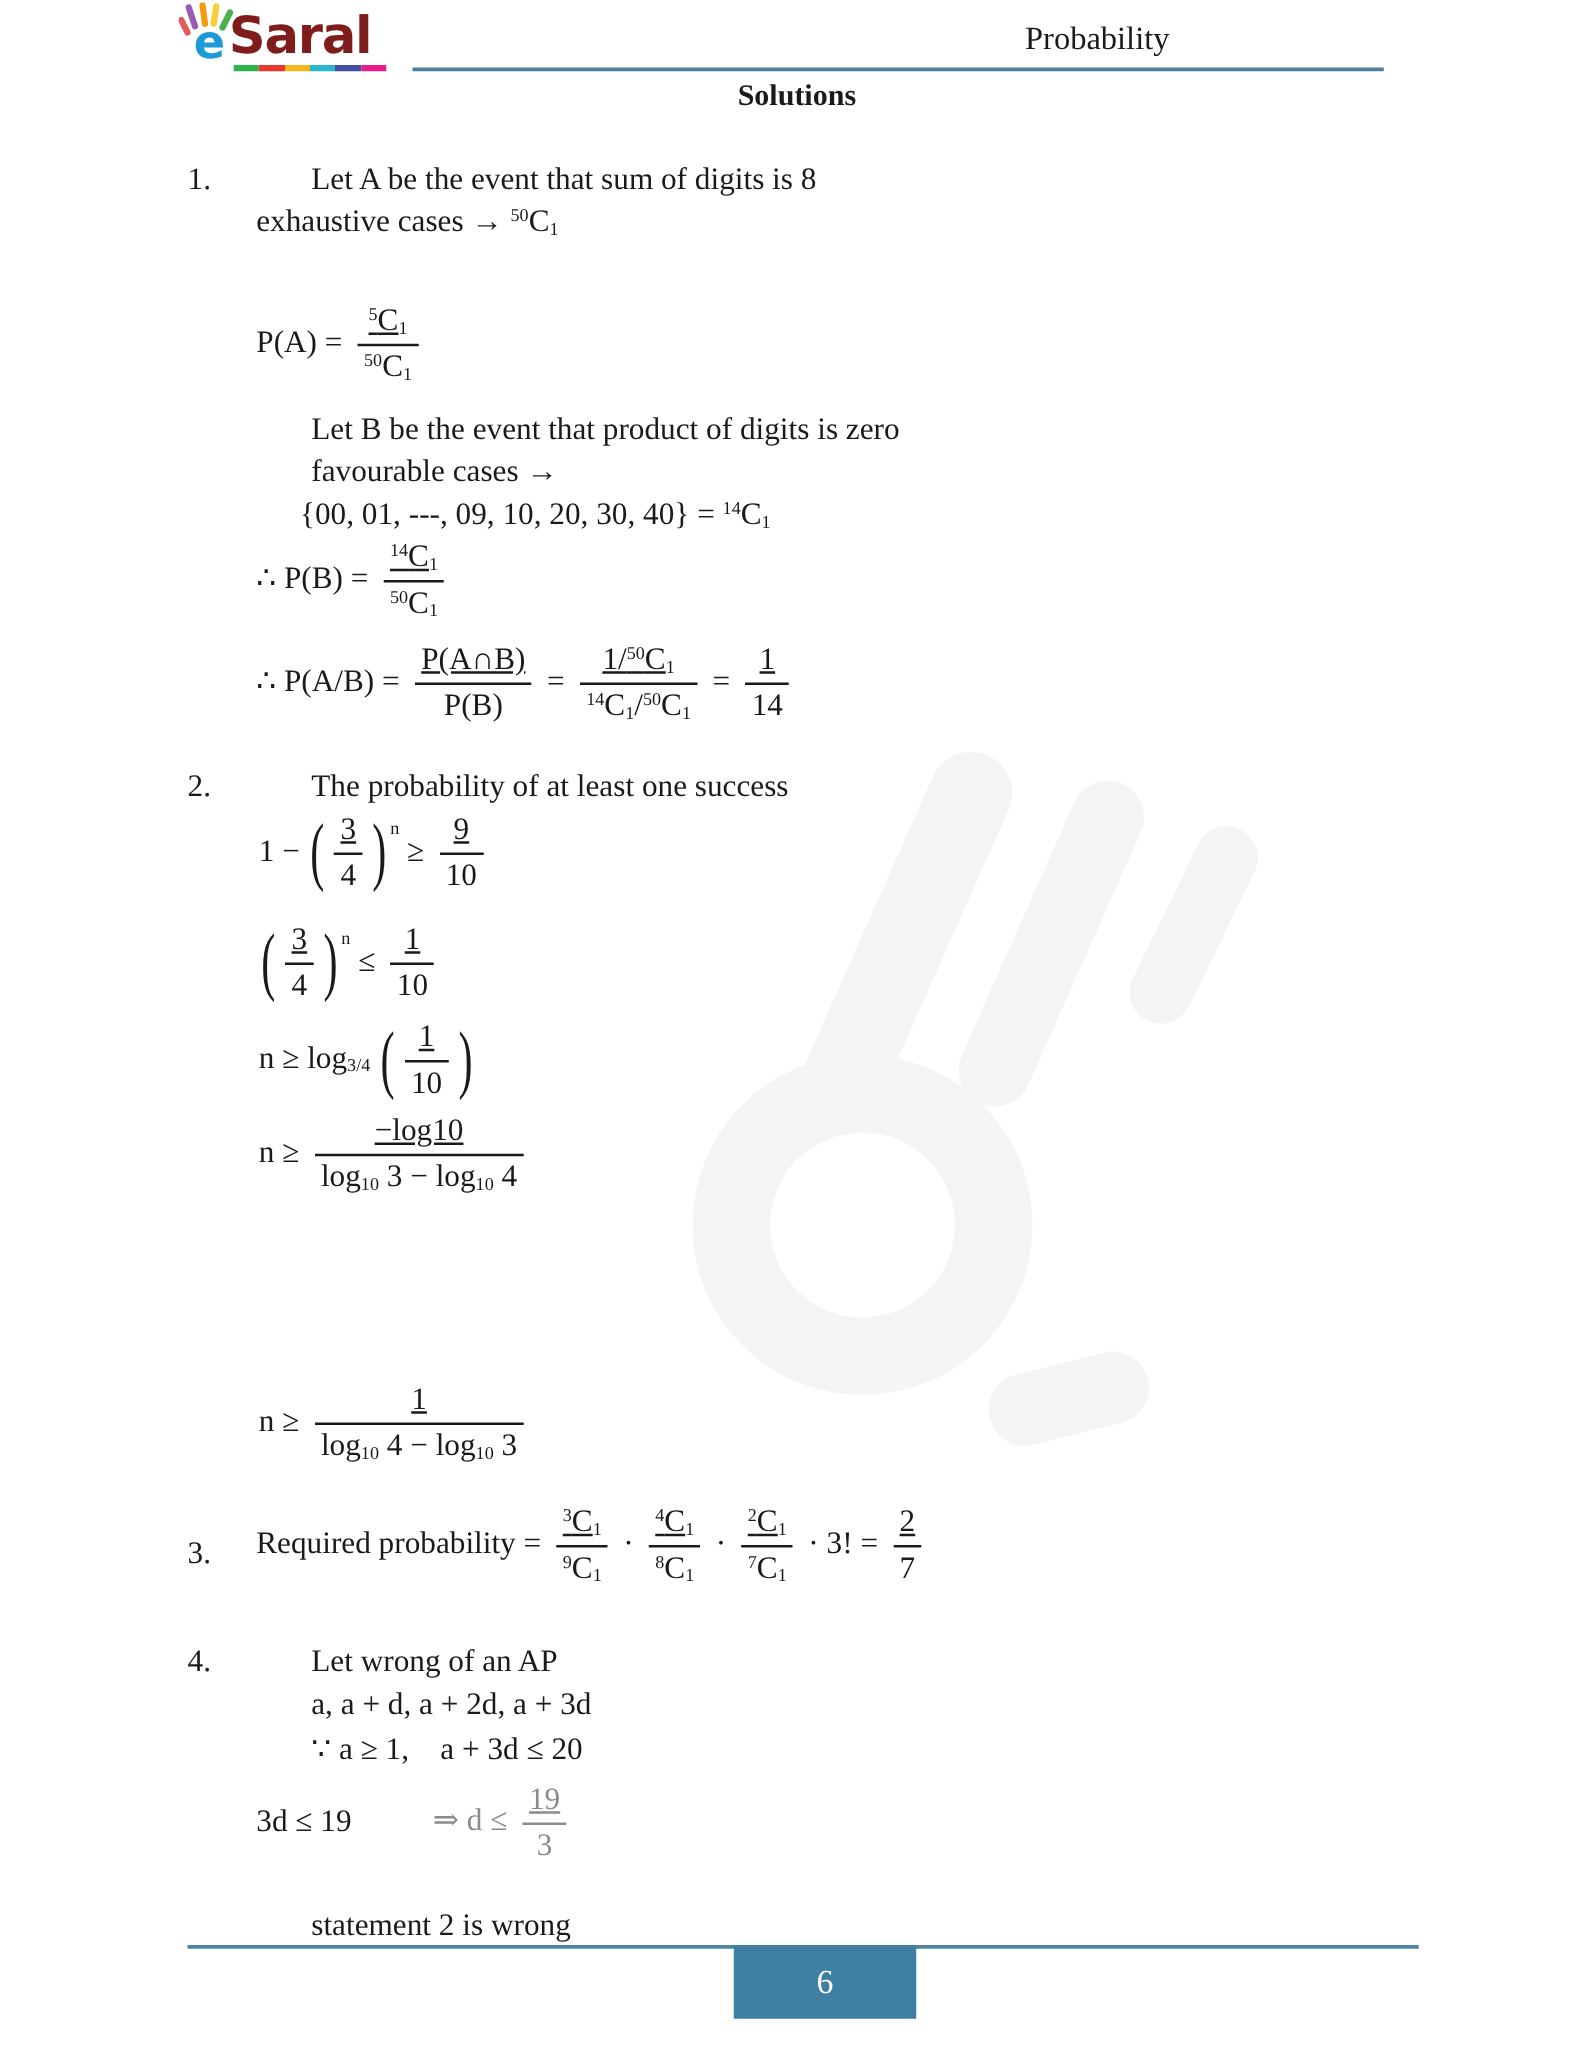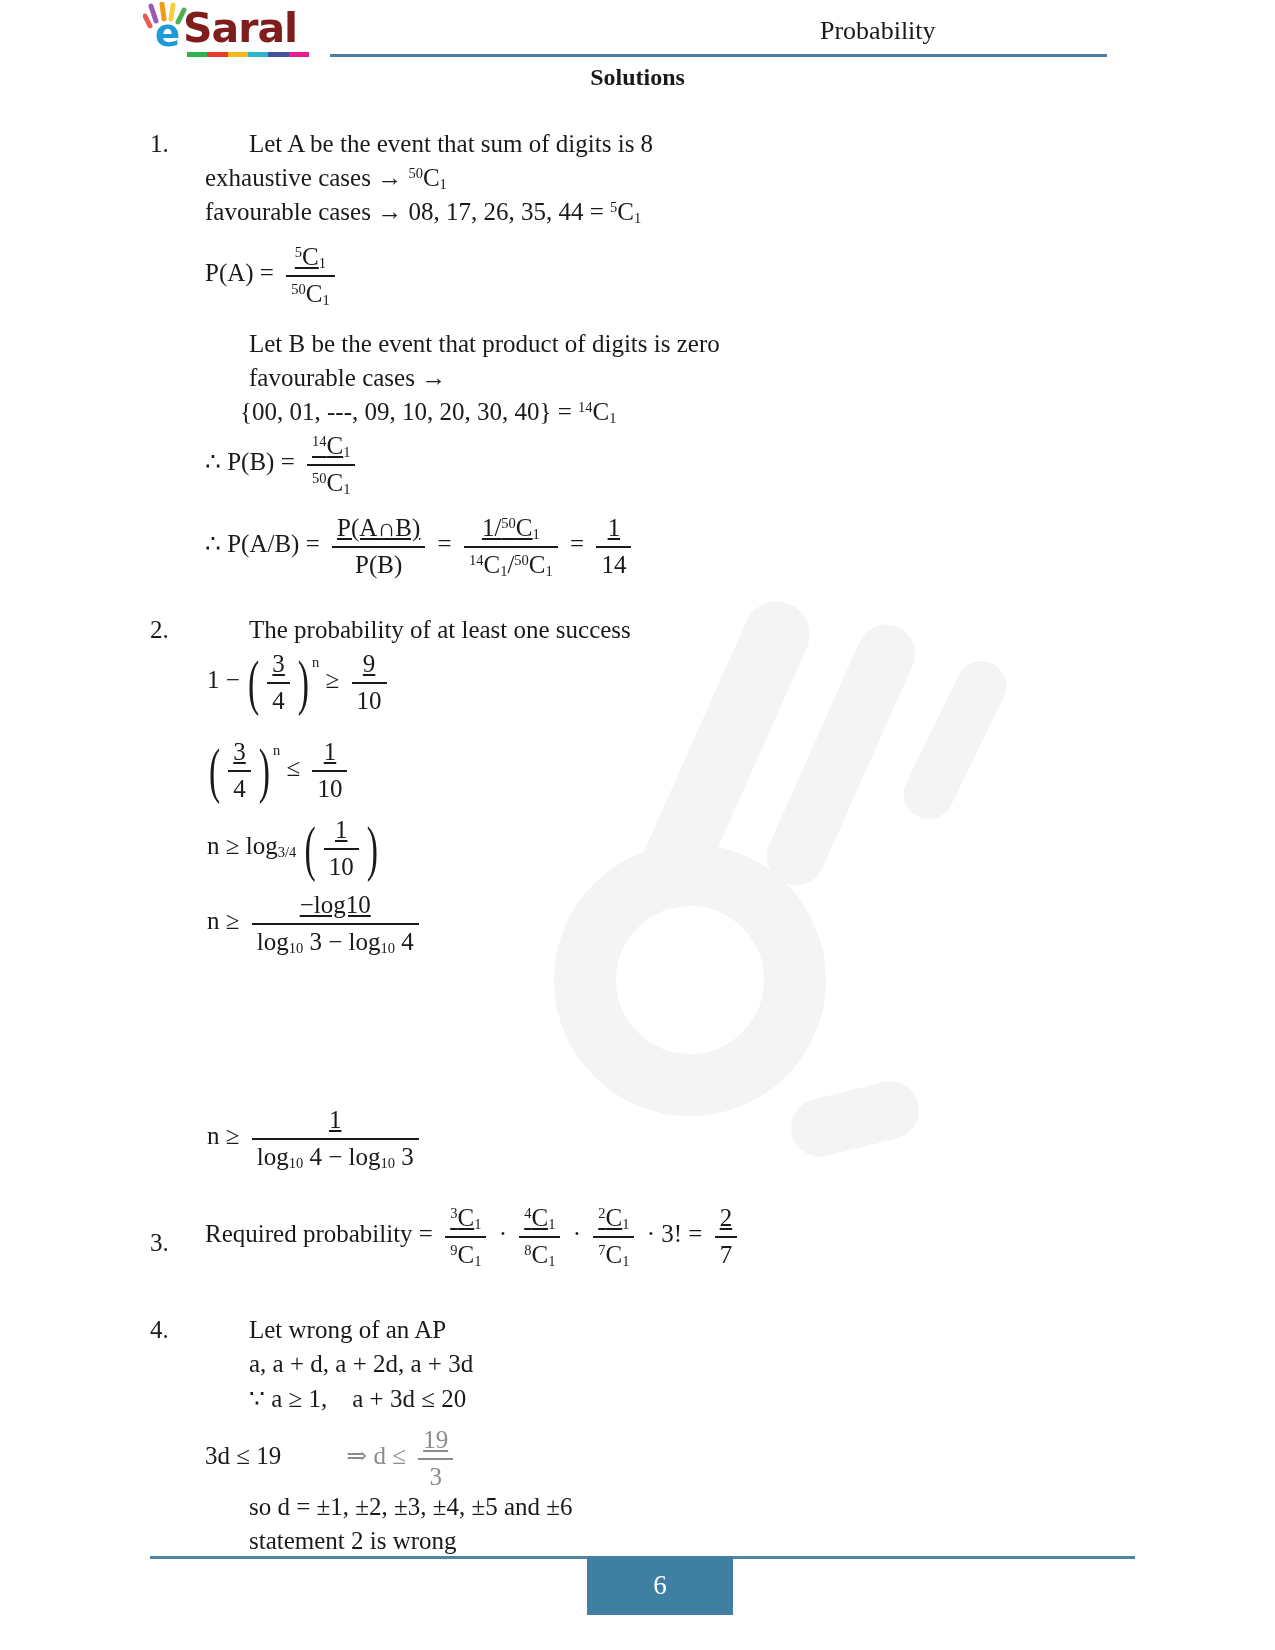--- a/index.html
+++ b/index.html
@@ -82,21 +82,20 @@
     </div>
   </div>
   <div class="chapter">Probability</div>
   <div class="header-line"></div>
 
   <div class="doc-title">Solutions</div>
 
   <div class="qnum" style="top:130px">1.</div>
   <div class="txt" style="left:205px;top:130px">Let A be the event that sum of digits is 8</div>
   <div class="math" style="left:205px;top:164px">exhaustive cases → <sup>50</sup>C<sub>1</sub></div>
-  <div class="math" style="left:205px;top:198px">favourable cases → 08, 17, 26, 35, 44 = <sup>5</sup>C<sub>1</sub></div>
   <div class="math" style="left:205px;top:243px">P(A) = <span class="frac"><span class="fn"><sup>5</sup>C<sub>1</sub></span><span class="fd"><sup>50</sup>C<sub>1</sub></span></span></div>
   <div class="txt" style="left:205px;top:330px">Let B be the event that product of digits is zero</div>
   <div class="txt" style="left:205px;top:364px">favourable cases →</div>
   <div class="math" style="left:240px;top:398px">{00, 01, ---, 09, 10, 20, 30, 40} = <sup>14</sup>C<sub>1</sub></div>
   <div class="math" style="left:205px;top:432px">∴  P(B) = <span class="frac"><span class="fn"><sup>14</sup>C<sub>1</sub></span><span class="fd"><sup>50</sup>C<sub>1</sub></span></span></div>
   <div class="math" style="left:205px;top:514px">∴  P(A/B) = <span class="frac"><span class="fn">P(A∩B)</span><span class="fd">P(B)</span></span> = <span class="frac"><span class="fn">1/<sup>50</sup>C<sub>1</sub></span><span class="fd"><sup>14</sup>C<sub>1</sub>/<sup>50</sup>C<sub>1</sub></span></span> = <span class="frac"><span class="fn">1</span><span class="fd">14</span></span></div>
 
   <div class="qnum" style="top:616px">2.</div>
   <div class="txt" style="left:205px;top:616px">The probability of at least one success</div>
   <div class="math" style="left:207px;top:650px">1 − <span class="bp">(</span><span class="pin"><span class="frac"><span class="fn">3</span><span class="fd">4</span></span></span><span class="bp">)</span><sup class="pexp">n</sup> ≥ <span class="frac"><span class="fn">9</span><span class="fd">10</span></span></div>
@@ -106,19 +105,18 @@
   <div class="math" style="left:207px;top:1106px">n ≥ <span class="frac"><span class="fn">1</span><span class="fd">log<sub>10</sub> 4 − log<sub>10</sub> 3</span></span></div>
 
   <div class="qnum" style="top:1229px">3.</div>
   <div class="math" style="left:205px;top:1204px">Required probability = <span class="frac"><span class="fn"><sup>3</sup>C<sub>1</sub></span><span class="fd"><sup>9</sup>C<sub>1</sub></span></span> · <span class="frac"><span class="fn"><sup>4</sup>C<sub>1</sub></span><span class="fd"><sup>8</sup>C<sub>1</sub></span></span> · <span class="frac"><span class="fn"><sup>2</sup>C<sub>1</sub></span><span class="fd"><sup>7</sup>C<sub>1</sub></span></span> · 3! = <span class="frac"><span class="fn">2</span><span class="fd">7</span></span></div>
 
   <div class="qnum" style="top:1316px">4.</div>
   <div class="txt" style="left:205px;top:1316px">Let wrong of an AP</div>
   <div class="txt" style="left:205px;top:1350px">a, a + d, a + 2d, a + 3d</div>
   <div class="txt" style="left:205px;top:1384px">∵ a ≥ 1,    a + 3d ≤ 20</div>
   <div class="math" style="left:205px;top:1426px">3d ≤ 19<span class="hsp" style="width: 65px;"></span><span class="muted">⇒ d ≤ <span class="frac"><span class="fn">19</span><span class="fd">3</span></span></span></div>
-  <div class="txt" style="left:205px;top:1493px">so d = ±1, ±2, ±3, ±4, ±5 and ±6</div>
   <div class="txt" style="left:205px;top:1527px">statement 2 is wrong</div>
 
   <div class="footer-line"></div>
   <div class="page-badge">6</div>
 
 </div>
 
 </body></html>

